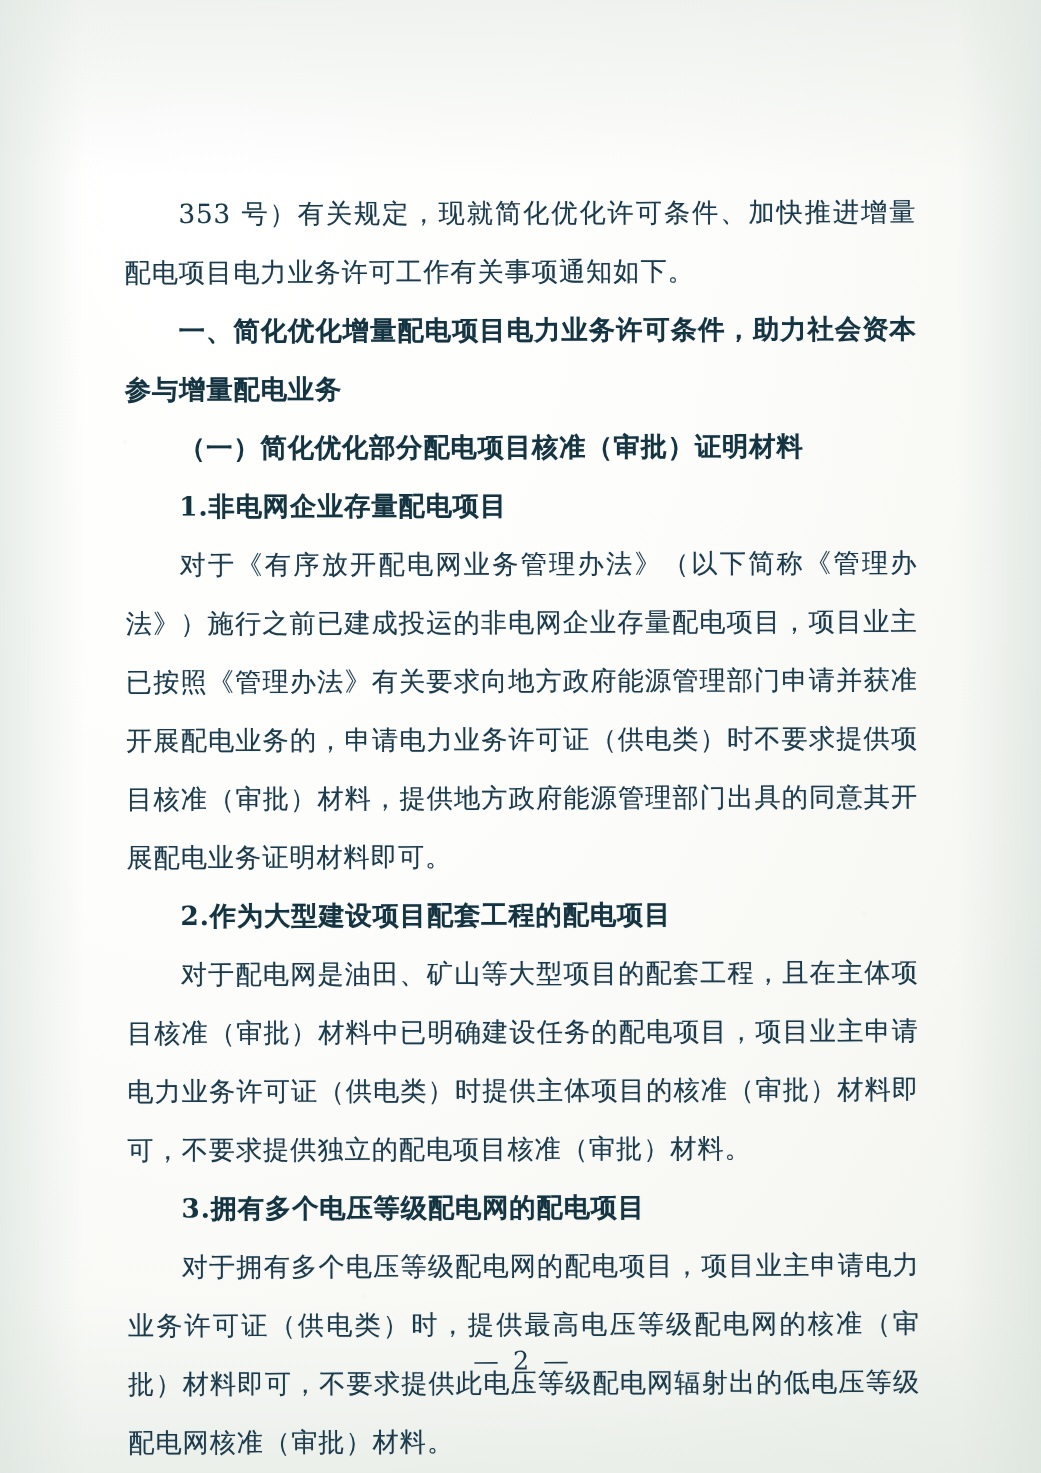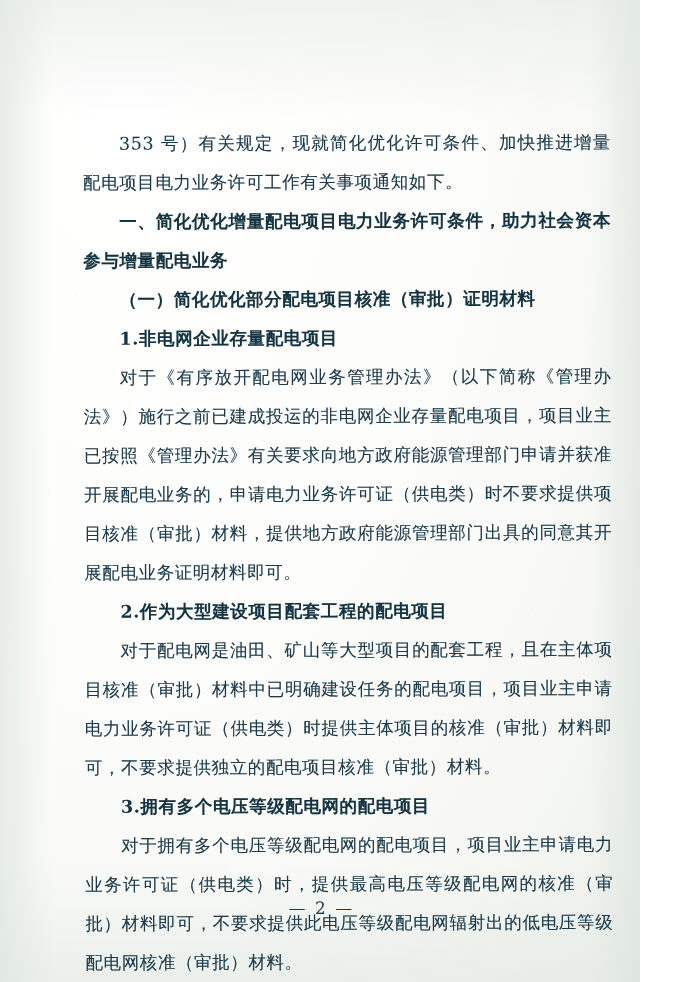--- a/index.html
+++ b/index.html
@@ -11,21 +11,21 @@
     width: 694px;
     height: 982px;
     overflow: hidden;
     background: #ffffff;
     font-family: "DejaVu Serif", "Liberation Serif", serif;
   }
 
   
   .page {
     position: relative;
-    width: 640px;
+    width: 694px;
     height: 982px;
     background:
       radial-gradient(ellipse at 20% 10%, #ffffff 0%, #fdfdfb 40%, #f7f8f4 75%, #eef1ea 100%);
     box-sizing: border-box;
     overflow: hidden;
   }
 
   
   .scan-tint {
     position: absolute;

